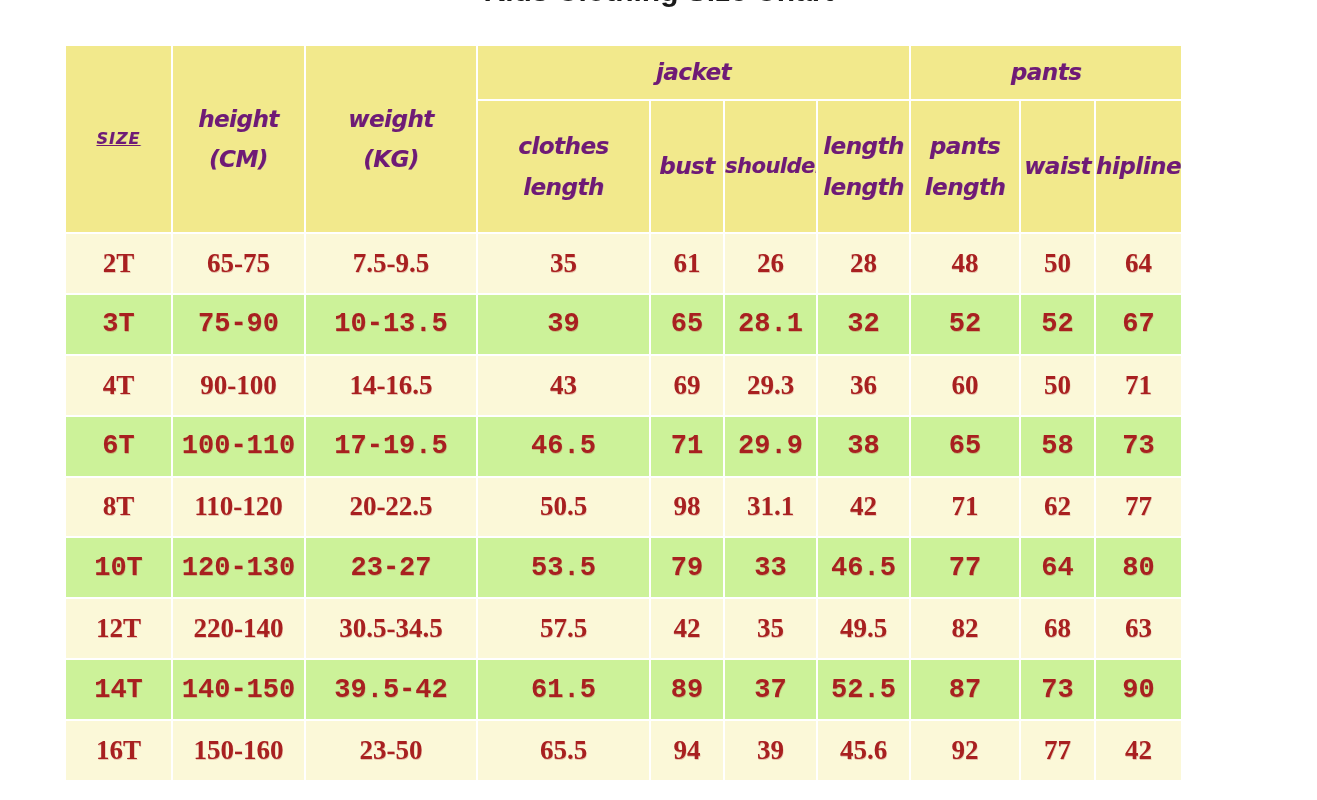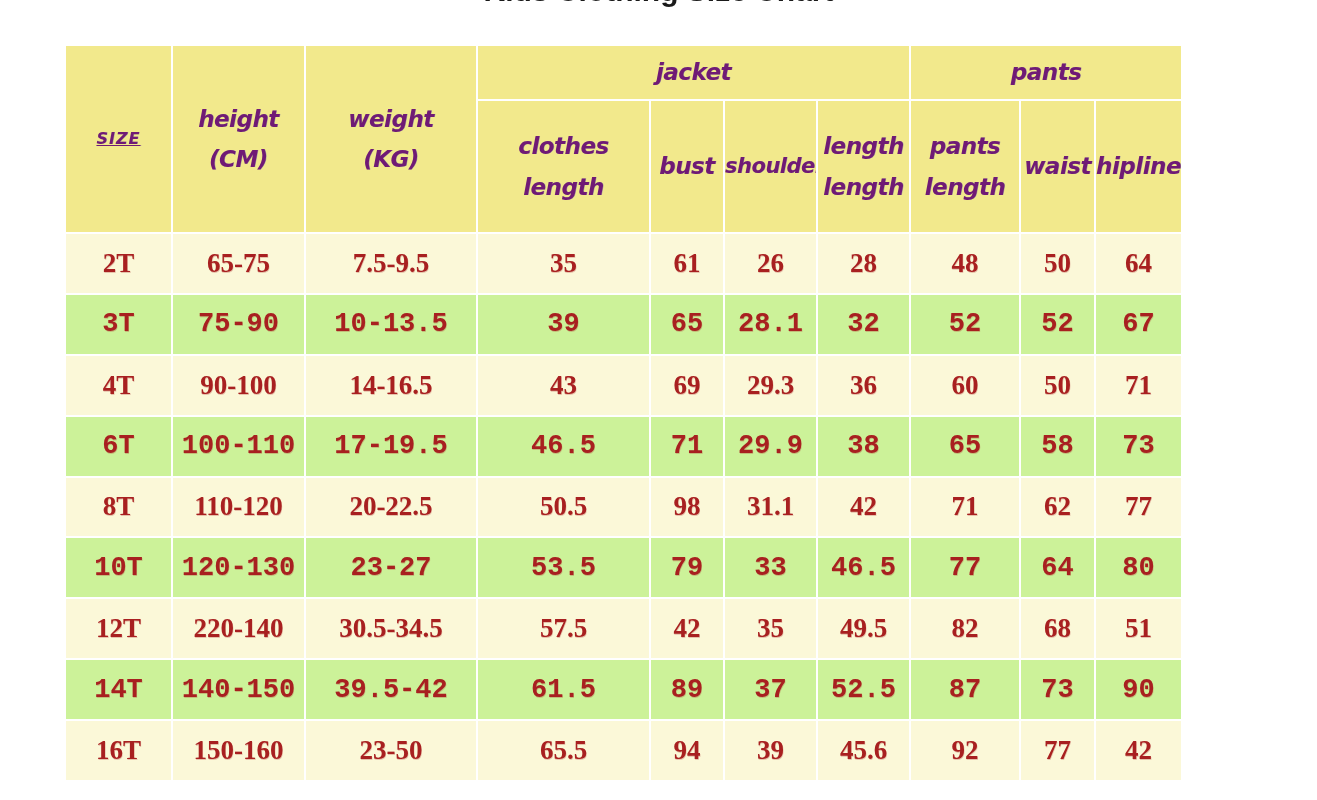--- a/index.html
+++ b/index.html
@@ -235,21 +235,21 @@
         <tr class="data-row row-cream">
           <td class="dcell">12T</td>
           <td class="dcell">220-140</td>
           <td class="dcell">30.5-34.5</td>
           <td class="dcell">57.5</td>
           <td class="dcell">42</td>
           <td class="dcell">35</td>
           <td class="dcell">49.5</td>
           <td class="dcell">82</td>
           <td class="dcell">68</td>
-          <td class="dcell">51</td>
+          <td class="dcell">63</td>
         </tr>
         <tr class="data-row row-green">
           <td class="dcell">14T</td>
           <td class="dcell">140-150</td>
           <td class="dcell">39.5-42</td>
           <td class="dcell">61.5</td>
           <td class="dcell">89</td>
           <td class="dcell">37</td>
           <td class="dcell">52.5</td>
           <td class="dcell">87</td>

